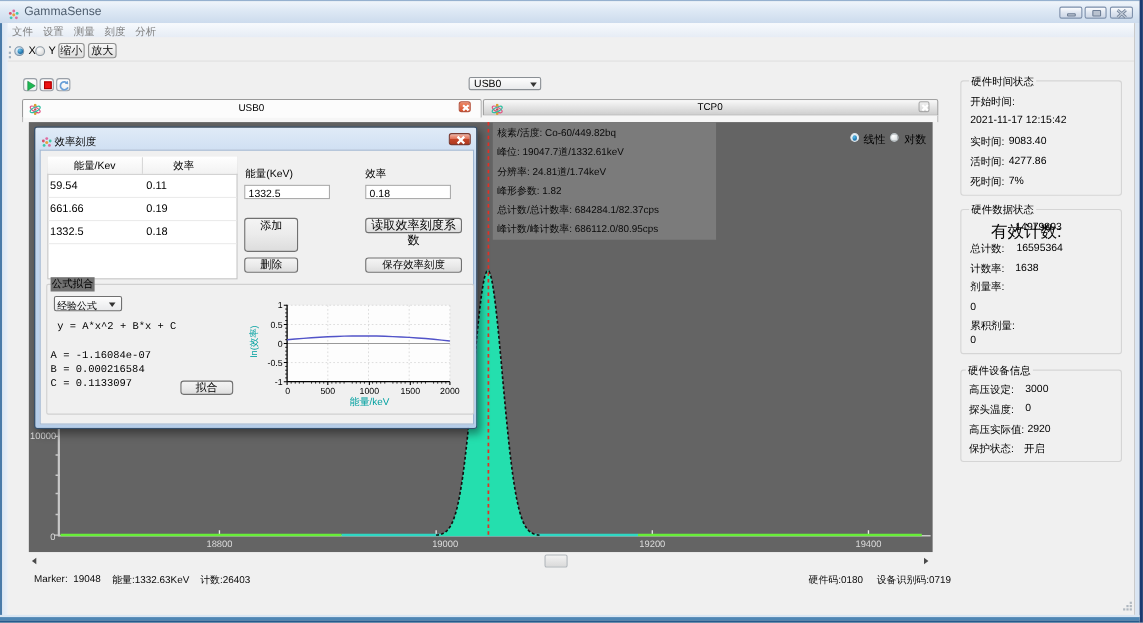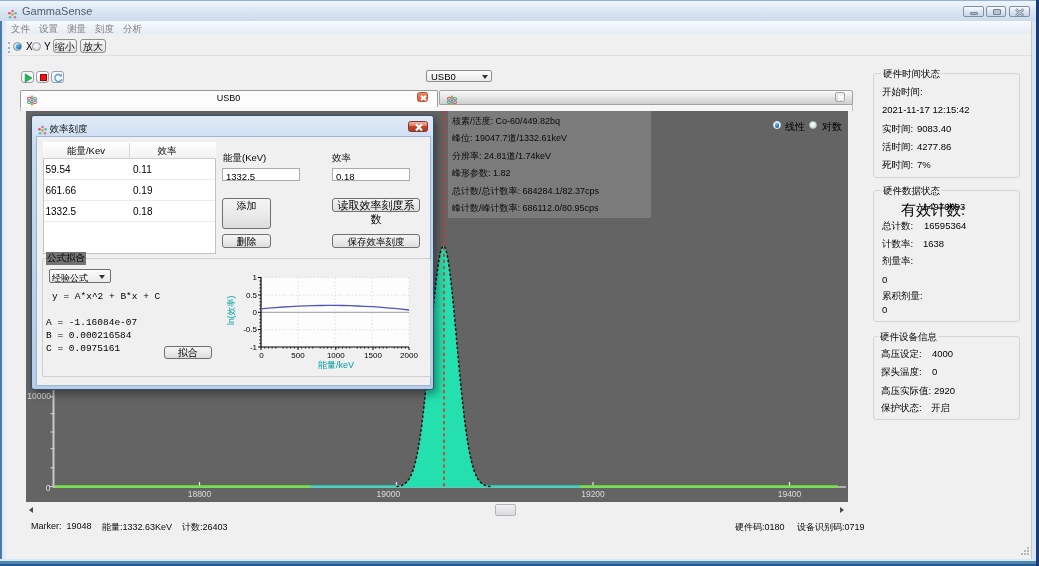--- a/index.html
+++ b/index.html
@@ -61,20 +61,21 @@
     <div style="position:absolute;left:431px;top:71px;font-size:9.5px;color:#000;">USB0</div>
     <div style="position:absolute;left:482px;top:74.5px;width:0;height:0;border-left:3.5px solid transparent;border-right:3.5px solid transparent;border-top:4px solid #333;"></div>
     <div style="position:absolute;left:438.5px;top:89.5px;width:414.5px;height:15px;border:1px solid #a2a2a2;border-radius:2px 2px 0 0;background:linear-gradient(#f9f9f9,#e2e2e2 55%,#cfcfcf);"></div>
     <div style="position:absolute;left:446px;top:91.5px;width:12px;height:11px;"><svg width="12" height="11" viewBox="0 0 12 11">
 <ellipse cx="6" cy="5.5" rx="5" ry="2" fill="none" stroke="#e05080" stroke-width="1.1" transform="rotate(28 6 5.5)"></ellipse>
 <ellipse cx="6" cy="5.5" rx="5" ry="2" fill="none" stroke="#2fbfa0" stroke-width="1.1" transform="rotate(-28 6 5.5)"></ellipse>
 <circle cx="6" cy="1.6" r="1.2" fill="#d8a030"></circle>
         <circle cx="6" cy="9.4" r="1.2" fill="#d8a030"></circle>
 <circle cx="6" cy="5.5" r="1.1" fill="#c05060"></circle>
       </svg></div>
+    <div style="position:absolute;left:438.5px;top:92px;width:414px;text-align:center;font-size:9px;color:#000;">TCP0</div>
     <div style="position:absolute;left:834.5px;top:92px;width:10.5px;height:10px;border:1px solid #a8a8a8;border-radius:2px;background:linear-gradient(#efefef,#d9d9d9);">
       <svg width="10" height="10" style="position:absolute;left:0;top:0">
         <path d="M2.5 2.5 L7.5 7.5 M7.5 2.5 L2.5 7.5" stroke="#fff" stroke-width="2"></path>
       </svg>
     </div>
     <div style="position:absolute;left:20px;top:104.5px;width:833px;height:6.5px;background:#f6f6f6;border-left:1px solid #bbb;border-right:1px solid #bbb;"></div>
     <div style="position:absolute;left:20px;top:89.5px;width:417.5px;height:17.5px;border:1px solid #999;border-bottom:none;border-radius:2px 2px 0 0;background:#fcfcfc;"></div>
     <div style="position:absolute;left:26px;top:91.5px;width:12px;height:11px;"><svg width="12" height="11" viewBox="0 0 12 11">
 <ellipse cx="6" cy="5.5" rx="5" ry="2" fill="none" stroke="#e05080" stroke-width="1.1" transform="rotate(28 6 5.5)"></ellipse>
 <ellipse cx="6" cy="5.5" rx="5" ry="2" fill="none" stroke="#2fbfa0" stroke-width="1.1" transform="rotate(-28 6 5.5)"></ellipse>
@@ -112,21 +113,21 @@
 <line x1="554" y1="375.3" x2="812" y2="375.3" stroke="#68ee38" stroke-width="2.2"></line>
 <line x1="284.6" y1="375.3" x2="554" y2="375.3" stroke="#2fd8c4" stroke-width="2.2"></line>
 <path d="M 370.5 376.0 L 370.5 375.6 L 371.5 375.4 L 372.5 375.3 L 373.5 375.1 L 374.5 374.8 L 375.5 374.5 L 376.5 374.1 L 377.5 373.6 L 378.5 372.9 L 379.5 372.2 L 380.5 371.3 L 381.5 370.2 L 382.5 368.8 L 383.5 367.3 L 384.5 365.4 L 385.5 363.2 L 386.5 360.7 L 387.5 357.8 L 388.5 354.4 L 389.5 350.6 L 390.5 346.2 L 391.5 341.4 L 392.5 335.9 L 393.5 329.8 L 394.5 323.2 L 395.5 315.9 L 396.5 308.0 L 397.5 299.5 L 398.5 290.5 L 399.5 280.9 L 400.5 270.8 L 401.5 260.4 L 402.5 249.6 L 403.5 238.7 L 404.5 227.6 L 405.5 216.6 L 406.5 205.7 L 407.5 195.1 L 408.5 185.0 L 409.5 175.4 L 410.5 166.6 L 411.5 158.7 L 412.5 151.7 L 413.5 145.8 L 414.5 141.1 L 415.5 137.8 L 416.5 135.7 L 417.5 135.0 L 418.5 135.7 L 419.5 137.8 L 420.5 141.1 L 421.5 145.8 L 422.5 151.7 L 423.5 158.7 L 424.5 166.6 L 425.5 175.4 L 426.5 185.0 L 427.5 195.1 L 428.5 205.7 L 429.5 216.6 L 430.5 227.6 L 431.5 238.7 L 432.5 249.6 L 433.5 260.4 L 434.5 270.8 L 435.5 280.9 L 436.5 290.5 L 437.5 299.5 L 438.5 308.0 L 439.5 315.9 L 440.5 323.2 L 441.5 329.8 L 442.5 335.9 L 443.5 341.4 L 444.5 346.2 L 445.5 350.6 L 446.5 354.4 L 447.5 357.8 L 448.5 360.7 L 449.5 363.2 L 450.5 365.4 L 451.5 367.3 L 452.5 368.8 L 453.5 370.2 L 454.5 371.3 L 455.5 372.2 L 456.5 372.9 L 457.5 373.6 L 458.5 374.1 L 459.5 374.5 L 460.5 374.8 L 461.5 375.1 L 462.5 375.3 L 463.5 375.4 L 464.5 375.6 L 464.5 376.0 Z" fill="#24dfae"></path>
 <path d="M 370.5 375.6 L 371.5 375.4 L 372.5 375.3 L 373.5 375.1 L 374.5 374.8 L 375.5 374.5 L 376.5 374.1 L 377.5 373.6 L 378.5 372.9 L 379.5 372.2 L 380.5 371.3 L 381.5 370.2 L 382.5 368.8 L 383.5 367.3 L 384.5 365.4 L 385.5 363.2 L 386.5 360.7 L 387.5 357.8 L 388.5 354.4 L 389.5 350.6 L 390.5 346.2 L 391.5 341.4 L 392.5 335.9 L 393.5 329.8 L 394.5 323.2 L 395.5 315.9 L 396.5 308.0 L 397.5 299.5 L 398.5 290.5 L 399.5 280.9 L 400.5 270.8 L 401.5 260.4 L 402.5 249.6 L 403.5 238.7 L 404.5 227.6 L 405.5 216.6 L 406.5 205.7 L 407.5 195.1 L 408.5 185.0 L 409.5 175.4 L 410.5 166.6 L 411.5 158.7 L 412.5 151.7 L 413.5 145.8 L 414.5 141.1 L 415.5 137.8 L 416.5 135.7 L 417.5 135.0 L 418.5 135.7 L 419.5 137.8 L 420.5 141.1 L 421.5 145.8 L 422.5 151.7 L 423.5 158.7 L 424.5 166.6 L 425.5 175.4 L 426.5 185.0 L 427.5 195.1 L 428.5 205.7 L 429.5 216.6 L 430.5 227.6 L 431.5 238.7 L 432.5 249.6 L 433.5 260.4 L 434.5 270.8 L 435.5 280.9 L 436.5 290.5 L 437.5 299.5 L 438.5 308.0 L 439.5 315.9 L 440.5 323.2 L 441.5 329.8 L 442.5 335.9 L 443.5 341.4 L 444.5 346.2 L 445.5 350.6 L 446.5 354.4 L 447.5 357.8 L 448.5 360.7 L 449.5 363.2 L 450.5 365.4 L 451.5 367.3 L 452.5 368.8 L 453.5 370.2 L 454.5 371.3 L 455.5 372.2 L 456.5 372.9 L 457.5 373.6 L 458.5 374.1 L 459.5 374.5 L 460.5 374.8 L 461.5 375.1 L 462.5 375.3 L 463.5 375.4 L 464.5 375.6" fill="none" stroke="#101010" stroke-width="1.5" stroke-dasharray="2.6 2"></path>
 <line x1="418" y1="0" x2="418" y2="376" stroke="#e23127" stroke-width="1.6" stroke-dasharray="3.2 3"></line>
 </svg>
     </div>
     <div style="position:absolute;left:1px;top:391px;width:50px;text-align:right;font-size:8.5px;color:#dcdcdc;">10000</div>
     <div style="position:absolute;left:1px;top:482.5px;width:49.5px;text-align:right;font-size:8.5px;color:#dcdcdc;">0</div>
     <div style="position:absolute;left:179.5px;top:488.5px;width:40px;text-align:center;font-size:8.5px;color:#dcdcdc;">18800</div>
-    <div style="position:absolute;left:376.5px;top:488.5px;width:40px;text-align:left;font-size:8.5px;color:#dcdcdc;">19000</div>
+    <div style="position:absolute;left:376.5px;top:488.5px;width:40px;text-align:right;font-size:8.5px;color:#dcdcdc;">19000</div>
     <div style="position:absolute;left:573px;top:488.5px;width:40px;text-align:center;font-size:8.5px;color:#dcdcdc;">19200</div>
     <div style="position:absolute;left:769.5px;top:488.5px;width:40px;text-align:center;font-size:8.5px;color:#dcdcdc;">19400</div>
     <div style="position:absolute;left:452px;top:114.7px;font-size:9px;color:#0a0a0a;white-space:nowrap;"><i>核</i><i>素</i>/<i>活</i><i>度</i>: Co-60/449.82bq</div>
     <div style="position:absolute;left:452px;top:132.2px;font-size:9px;color:#0a0a0a;white-space:nowrap;"><i>峰</i><i>位</i>: 19047.7<i>道</i>/1332.61keV</div>
     <div style="position:absolute;left:452px;top:149.79999999999998px;font-size:9px;color:#0a0a0a;white-space:nowrap;"><i>分</i><i>辨</i><i>率</i>: 24.81<i>道</i>/1.74keV</div>
     <div style="position:absolute;left:452px;top:167.2px;font-size:9px;color:#0a0a0a;white-space:nowrap;"><i>峰</i><i>形</i><i>参</i><i>数</i>: 1.82</div>
     <div style="position:absolute;left:452px;top:184.79999999999998px;font-size:9px;color:#0a0a0a;white-space:nowrap;"><i>总</i><i>计</i><i>数</i>/<i>总</i><i>计</i><i>数</i><i>率</i>: 684284.1/82.37cps</div>
     <div style="position:absolute;left:452px;top:202.2px;font-size:9px;color:#0a0a0a;white-space:nowrap;"><i>峰</i><i>计</i><i>数</i>/<i>峰</i><i>计</i><i>数</i><i>率</i>: 686112.0/80.95cps</div>
     <div style="position:absolute;left:772.5px;top:121px;width:8px;height:8px;border-radius:50%;background:#f2f6f8;border:1px solid #d8e2e8;"></div>
     <div style="position:absolute;left:774.7px;top:123.2px;width:4.6px;height:4.6px;border-radius:50%;background:radial-gradient(circle at 35% 30%,#5cc0ee,#1a6fa8 70%,#124e7c);"></div>
@@ -160,21 +161,21 @@
     <div style="position:absolute;left:924px;top:220px;font-size:9.5px;color:#000;white-space:nowrap;">16595364</div>
     <div style="position:absolute;left:882px;top:238px;font-size:9.5px;color:#000;white-space:nowrap;"><i>计</i><i>数</i><i>率</i>:</div>
     <div style="position:absolute;left:923px;top:238px;font-size:9.5px;color:#000;white-space:nowrap;">1638</div>
     <div style="position:absolute;left:882px;top:255px;font-size:9.5px;color:#000;white-space:nowrap;"><i>剂</i><i>量</i><i>率</i>:</div>
     <div style="position:absolute;left:882px;top:274px;font-size:9.5px;color:#000;white-space:nowrap;">0</div>
     <div style="position:absolute;left:882px;top:290px;font-size:9.5px;color:#000;white-space:nowrap;"><i>累</i><i>积</i><i>剂</i><i>量</i>:</div>
     <div style="position:absolute;left:882px;top:304px;font-size:9.5px;color:#000;white-space:nowrap;">0</div>
     <div style="position:absolute;left:873px;top:336px;width:147px;height:84px;border:1px solid #d5d5d5;border-radius:3px;"></div>
     <div style="position:absolute;left:878px;top:330.5px;background:#f0f0f0;padding:0 2px;font-size:9.5px;color:#000;white-space:nowrap;"><i>硬</i><i>件</i><i>设</i><i>备</i><i>信</i><i>息</i></div>
     <div style="position:absolute;left:881px;top:348px;font-size:9.5px;color:#000;white-space:nowrap;"><i>高</i><i>压</i><i>设</i><i>定</i>:</div>
-    <div style="position:absolute;left:932px;top:348px;font-size:9.5px;color:#000;white-space:nowrap;">4000</div>
+    <div style="position:absolute;left:932px;top:348px;font-size:9.5px;color:#000;white-space:nowrap;">3000</div>
     <div style="position:absolute;left:881px;top:366px;font-size:9.5px;color:#000;white-space:nowrap;"><i>探</i><i>头</i><i>温</i><i>度</i>:</div>
     <div style="position:absolute;left:932px;top:366px;font-size:9.5px;color:#000;white-space:nowrap;">0</div>
     <div style="position:absolute;left:881px;top:385px;font-size:9.5px;color:#000;white-space:nowrap;"><i>高</i><i>压</i><i>实</i><i>际</i><i>值</i>:</div>
     <div style="position:absolute;left:934px;top:385px;font-size:9.5px;color:#000;white-space:nowrap;">2920</div>
     <div style="position:absolute;left:881px;top:402px;font-size:9.5px;color:#000;white-space:nowrap;"><i>保</i><i>护</i><i>状</i><i>态</i>:</div>
     <div style="position:absolute;left:931px;top:402px;font-size:9.5px;color:#000;white-space:nowrap;"><i>开</i><i>启</i></div>
     <div style="position:absolute;left:31px;top:115px;width:403px;height:275px;border:1px solid #35506e;border-radius:3px;background:linear-gradient(#e0ebf7,#c6d9f0 12%,#b5cde9);box-shadow:3px 4px 8px rgba(0,0,0,0.4);"></div>
     <div style="position:absolute;left:37px;top:122px;width:11px;height:11px;"><svg width="11" height="11" viewBox="0 0 11 11">
 <circle cx="5.5" cy="5.5" r="1.4" fill="#e8a33d"></circle>
 <circle cx="5.5" cy="2" r="1.3" fill="#e06a9f"></circle>
@@ -217,21 +218,21 @@
     <div style="position:absolute;left:222px;top:234px;width:49px;height:13.5px;border:1px solid #707070;border-radius:3px;background:linear-gradient(#f4f4f4,#ebebeb 50%,#dddddd);text-align:center;line-height:13.5px;font-size:10px;color:#000;"><i>删</i><i>除</i></div>
     <div style="position:absolute;left:332px;top:234px;width:88px;height:13.5px;border:1px solid #707070;border-radius:3px;background:linear-gradient(#f4f4f4,#ebebeb 50%,#dddddd);text-align:center;line-height:13.5px;font-size:9.5px;color:#000;"><i>保</i><i>存</i><i>效</i><i>率</i><i>刻</i><i>度</i></div>
     <div style="position:absolute;left:42px;top:258px;width:389px;height:119px;border:1px solid #d0d0d0;border-radius:2px;"></div>
     <div style="position:absolute;left:46px;top:251.5px;background:#737373;padding:0 1px;font-size:9.5px;color:#000;white-space:nowrap;"><i>公</i><i>式</i><i>拟</i><i>合</i></div>
     <div style="position:absolute;left:48.5px;top:268.5px;width:62.5px;height:14px;border:1px solid #707070;border-radius:2px;background:linear-gradient(#fdfdfd,#e9eaec);"></div>
     <div style="position:absolute;left:52px;top:271.5px;font-size:9px;color:#000;white-space:nowrap;"><i>经</i><i>验</i><i>公</i><i>式</i></div>
     <div style="position:absolute;left:99px;top:274.5px;width:0;height:0;border-left:3.5px solid transparent;border-right:3.5px solid transparent;border-top:4px solid #333;"></div>
     <div style="position:absolute;left:52px;top:290.5px;font-size:9.5px;font-family:'Liberation Mono',monospace;color:#000;white-space:nowrap;">y = A*x^2 + B*x + C</div>
     <div style="position:absolute;left:46px;top:316.5px;font-size:9.5px;font-family:'Liberation Mono',monospace;color:#000;white-space:nowrap;">A =  -1.16084e-07</div>
     <div style="position:absolute;left:46px;top:329.5px;font-size:9.5px;font-family:'Liberation Mono',monospace;color:#000;white-space:nowrap;">B =  0.000216584</div>
-    <div style="position:absolute;left:46px;top:343px;font-size:9.5px;font-family:'Liberation Mono',monospace;color:#000;white-space:nowrap;">C =  0.0975161</div>
+    <div style="position:absolute;left:46px;top:343px;font-size:9.5px;font-family:'Liberation Mono',monospace;color:#000;white-space:nowrap;">C =  0.1133097</div>
     <div style="position:absolute;left:164px;top:346px;width:47.5px;height:12.5px;border:1px solid #707070;border-radius:3px;background:linear-gradient(#f4f4f4,#ebebeb 50%,#dddddd);text-align:center;line-height:12.5px;font-size:10px;color:#000;"><i>拟</i><i>合</i></div>
     <div style="position:absolute;left:225px;top:272px;width:195px;height:100px;">
       <svg width="195" height="100" viewBox="0 0 195 100" style="position:absolute;left:0;top:0" font-family="Liberation Sans, sans-serif" fill="#000">
 <rect x="36" y="5.5" width="148" height="69.5" fill="#fdfdfd"></rect>
 <g stroke="#d8d8d8" stroke-width="0.8" stroke-dasharray="1.5 2">
           <line x1="73.0" y1="5.5" x2="73.0" y2="75"></line>
           <line x1="110.0" y1="5.5" x2="110.0" y2="75"></line>
           <line x1="147.0" y1="5.5" x2="147.0" y2="75"></line>
           <line x1="184.0" y1="5.5" x2="184.0" y2="75"></line>
           <line x1="36" y1="5.5" x2="184" y2="5.5"></line>

